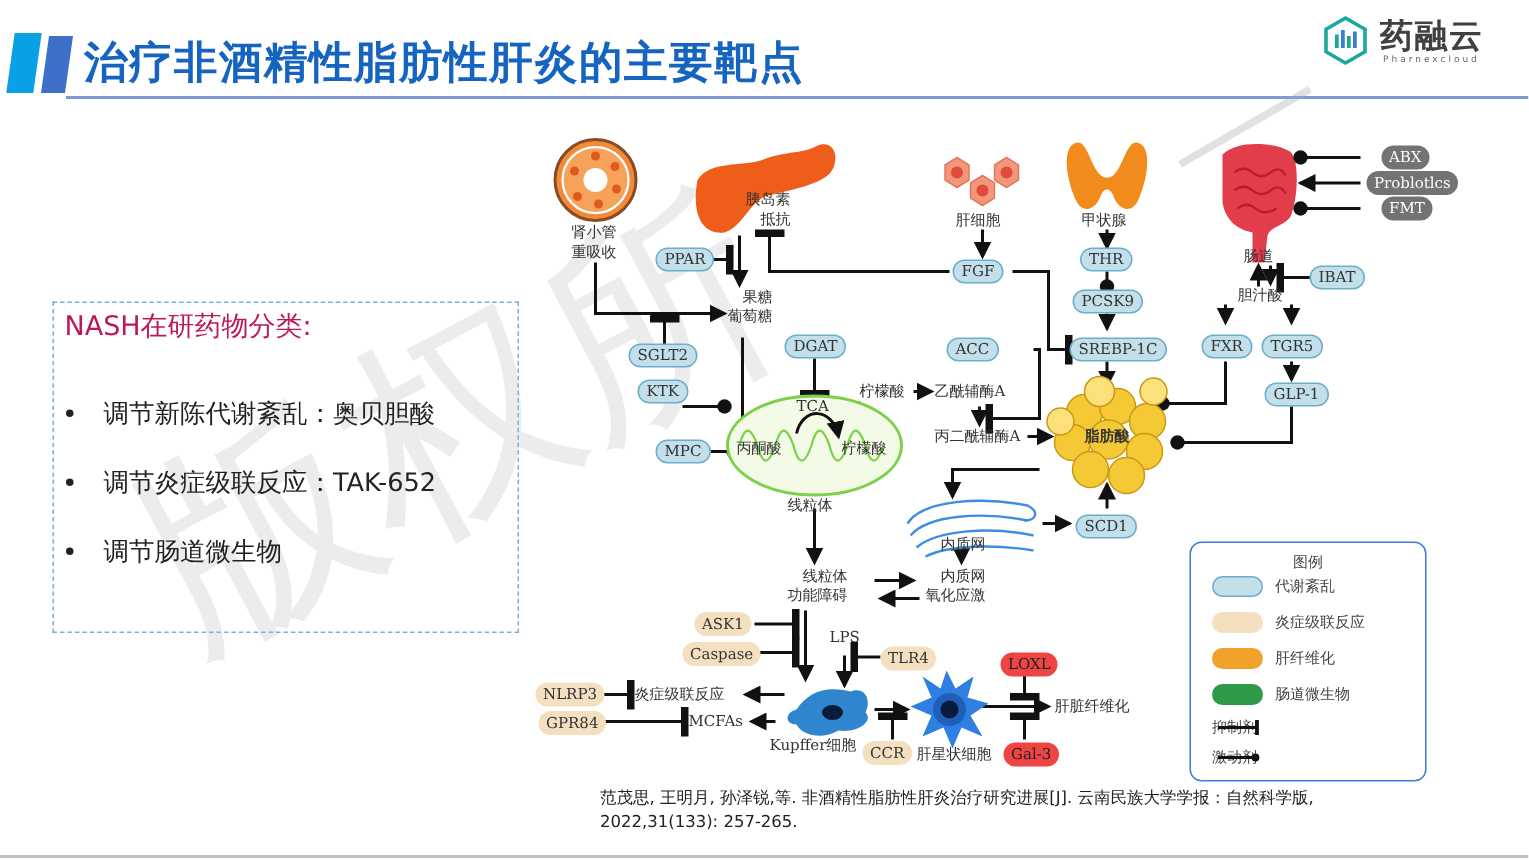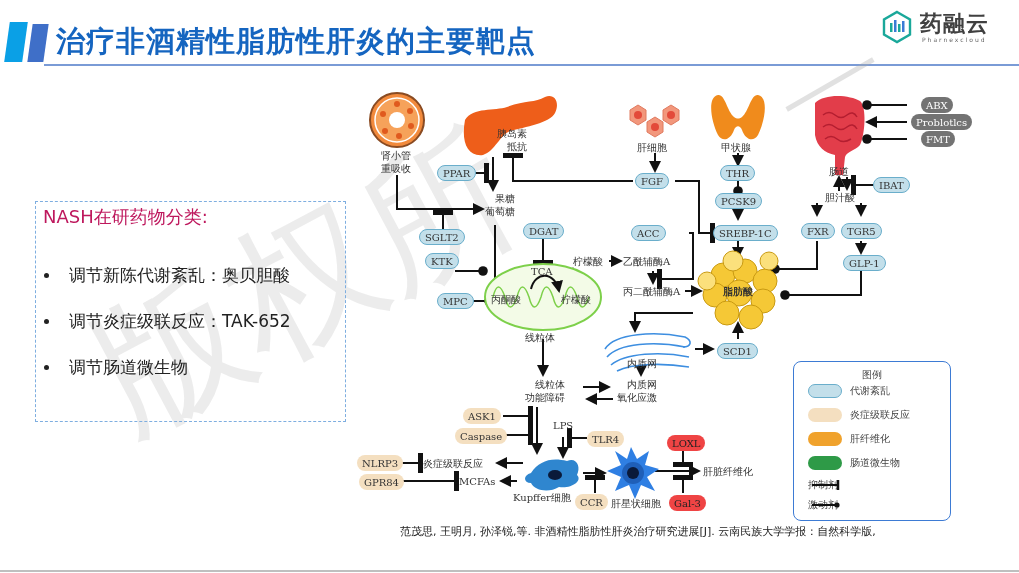--- a/index.html
+++ b/index.html
@@ -358,14 +358,15 @@
           <line x1="4" y1="7" x2="28" y2="7" stroke="#111" stroke-width="2"></line>
           <circle cx="29" cy="7" r="2.6" fill="#111"></circle>
         </svg>
       <span class="leg-text">激动剂</span>
     </div>
   </div>
 </div>
 
 <div class="citation">
   <div>范茂思, 王明月, 孙泽锐,等. 非酒精性脂肪性肝炎治疗研究进展[J]. 云南民族大学学报：自然科学版,</div>
+  <div>2022,31(133): 257-265.</div>
 </div>
 <div class="footer-line"></div>
 
 </body></html>

